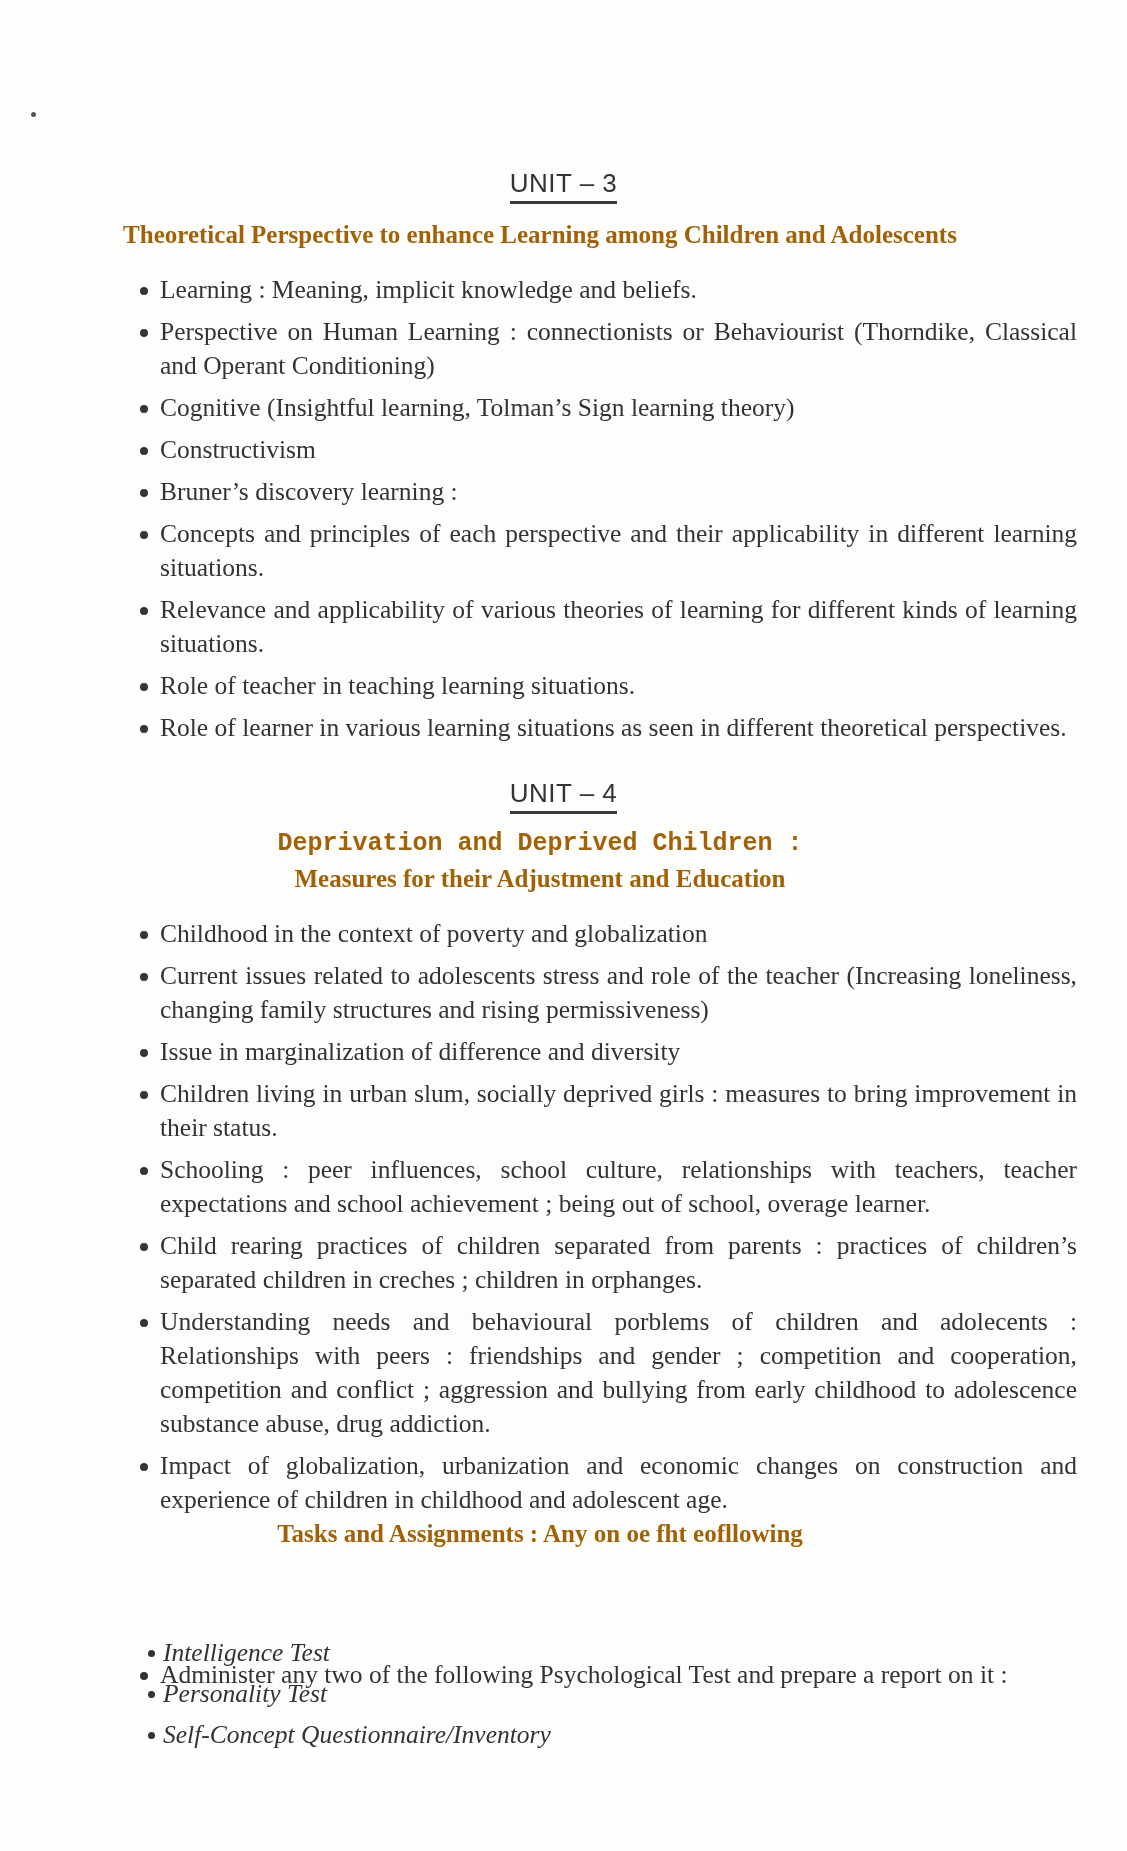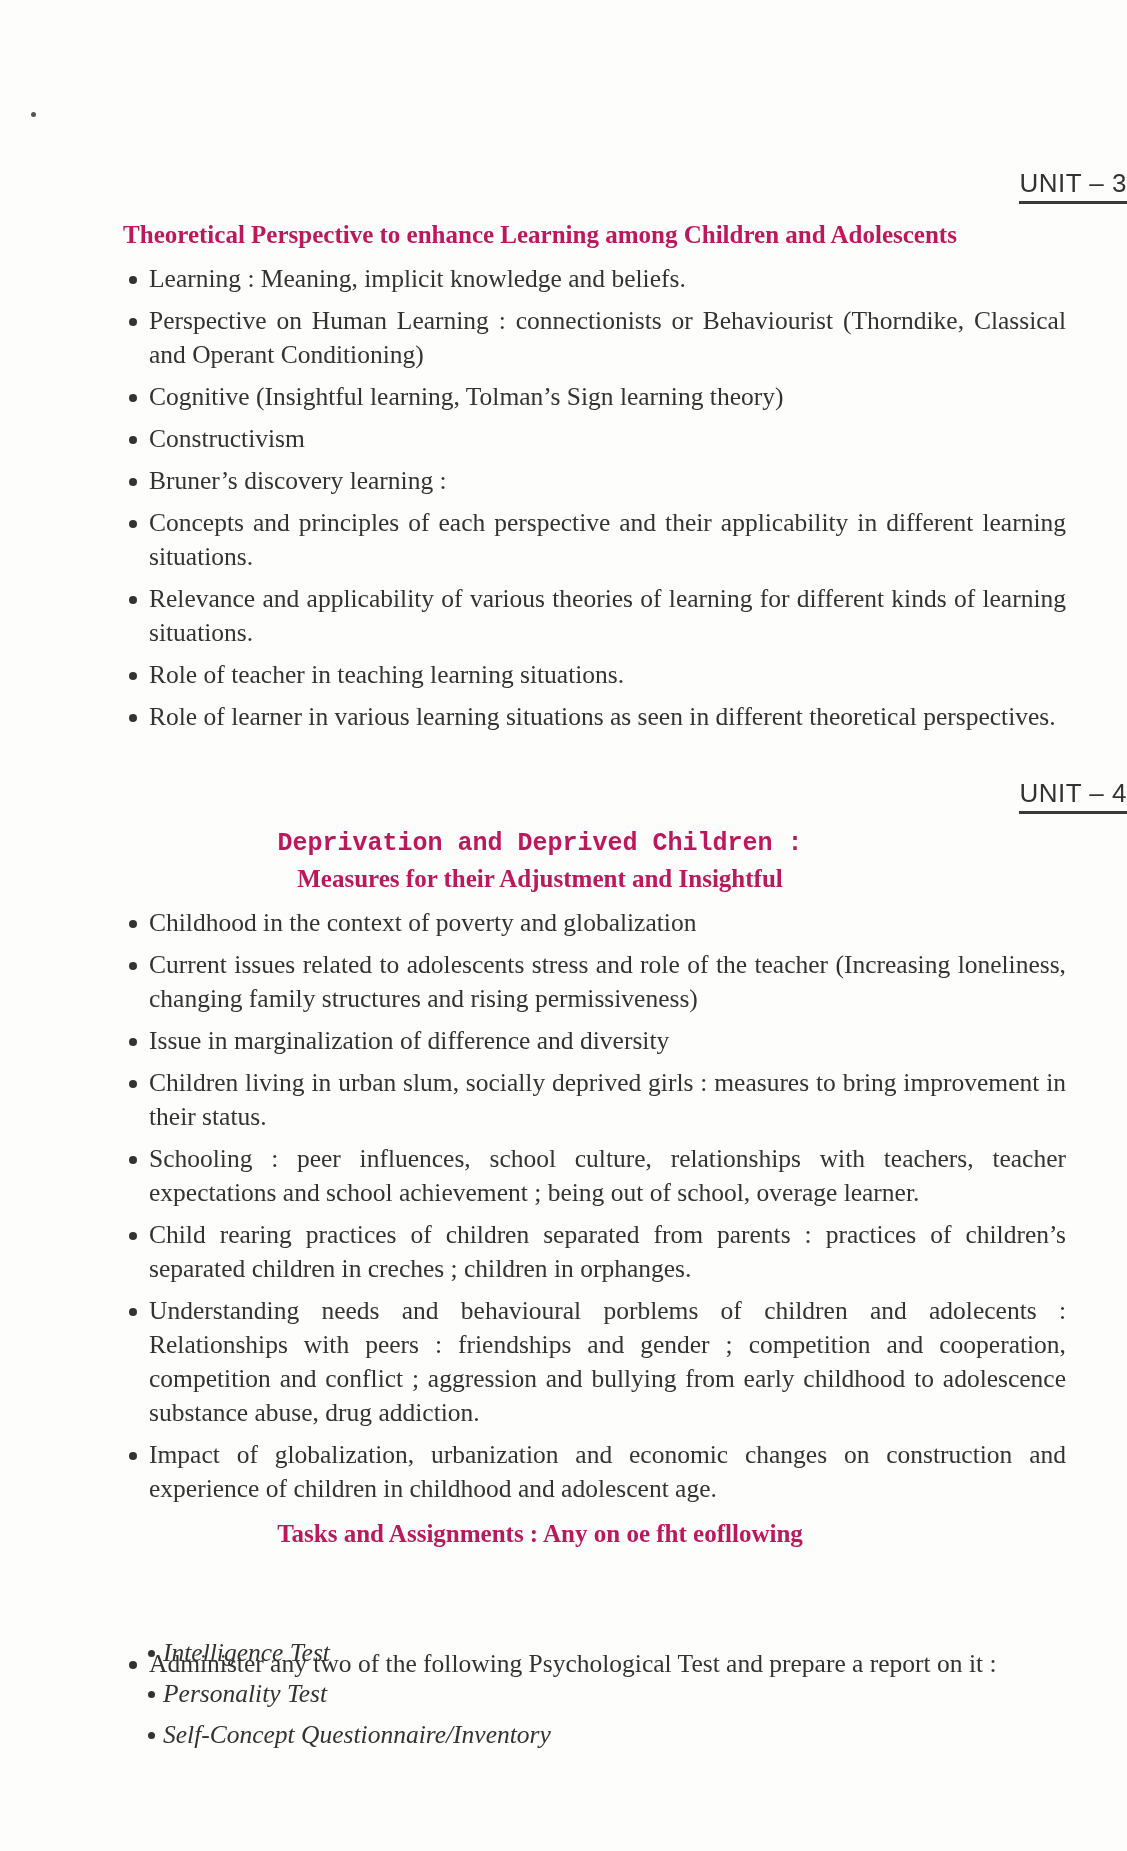--- a/index.html
+++ b/index.html
@@ -13,48 +13,48 @@
     color: #2e2e2e;
   }
   .speck {
     position: absolute; left: 31px; top: 112px;
     width: 5px; height: 5px; border-radius: 50%;
     background: #555;
   }
   .unit-title {
     position: absolute;
     left: 0; width: 1127px;
-    text-align: right;
+    text-align: center;
     font-size: 26px;
     line-height: 30px;
     font-weight: normal;
     font-family: "Liberation Sans Narrow", "Liberation Sans", sans-serif;
     letter-spacing: 0.5px;
     color: #333;
   }
   .unit-title span {
     display: inline-block;
     border-bottom: 3px solid #3a3a3a;
     padding-bottom: 3px;
   }
   .section-heading {
     position: absolute;
     left: 0; width: 1080px;
     text-align: center;
     font-weight: bold;
     font-size: 25px;
     line-height: 34px;
-    color: #be185d;
+    color: #a16207;
     margin: 0;
   }
   .bullet-list {
     position: absolute;
     left: 122px;
     width: 942px;
-    margin: 2px; padding: 0;
+    margin: 13px; padding: 0;
     list-style: none;
   }
   .bullet-list li {
     position: relative;
     padding-left: 25px;
     font-size: 25.5px;
     line-height: 34px;
     text-align: justify;
     margin-bottom: 8px;
     color: #333;
@@ -110,21 +110,21 @@
   <li>Concepts and principles of each perspective and their applicability in different learning situations.</li>
   <li>Relevance and applicability of various theories of learning for different kinds of learning situations.</li>
   <li>Role of teacher in teaching learning situations.</li>
   <li>Role of learner in various learning situations as seen in different theoretical perspectives.</li>
 </ul>
 
 <div class="unit-title" style="top:778px;">
   <span>UNIT – 4</span>
 </div>
 <h2 class="section-heading" style="top:827px;font-family:Liberation Mono, monospace;">Deprivation and Deprived Children :</h2>
-<h2 class="section-heading" style="top:862px;">Measures for their Adjustment and Insightful</h2>
+<h2 class="section-heading" style="top:862px;">Measures for their Adjustment and Education</h2>
 
 <ul class="bullet-list" style="top:904px;">
   <li>Childhood in the context of poverty and globalization</li>
   <li>Current issues related to adolescents stress and role of the teacher (Increasing loneliness, changing family structures and rising permissiveness)</li>
   <li>Issue in marginalization of difference and diversity</li>
   <li>Children living in urban slum, socially deprived girls : measures to bring improvement in their status.</li>
   <li>Schooling : peer influences, school culture, relationships with teachers, teacher expectations and school achievement ; being out of school, overage learner.</li>
   <li>Child rearing practices of children separated from parents : practices of children’s separated children in creches ; children in orphanges.</li>
   <li>Understanding needs and behavioural porblems of children and adolecents : Relationships with peers : friendships and gender ; competition and cooperation, competition and conflict ; aggression and bullying from early childhood to adolescence substance abuse, drug addiction.</li>
   <li>Impact of globalization, urbanization and economic changes on construction and experience of children in childhood and adolescent age.</li>

